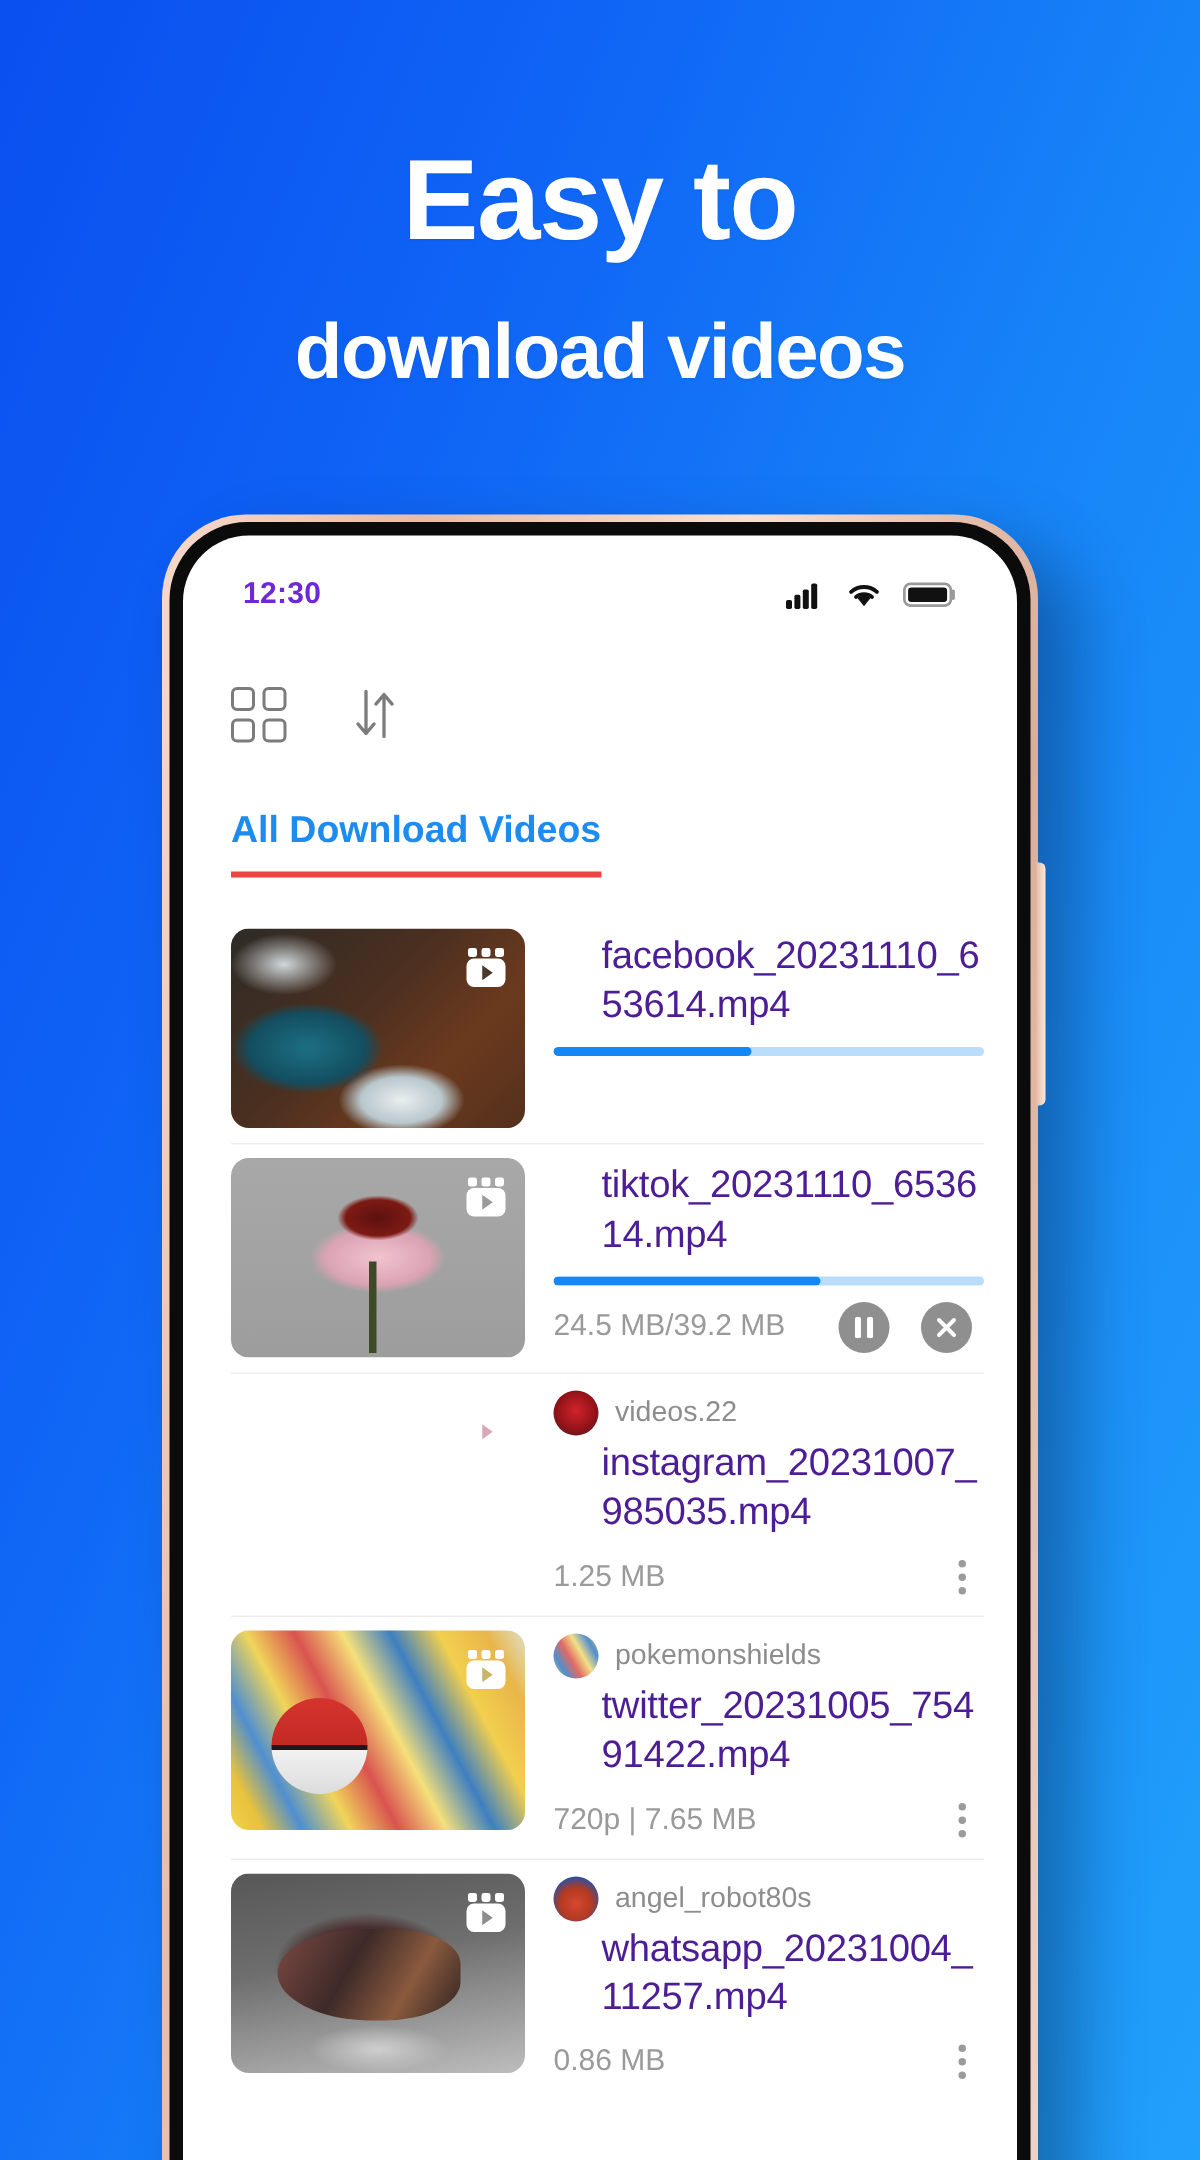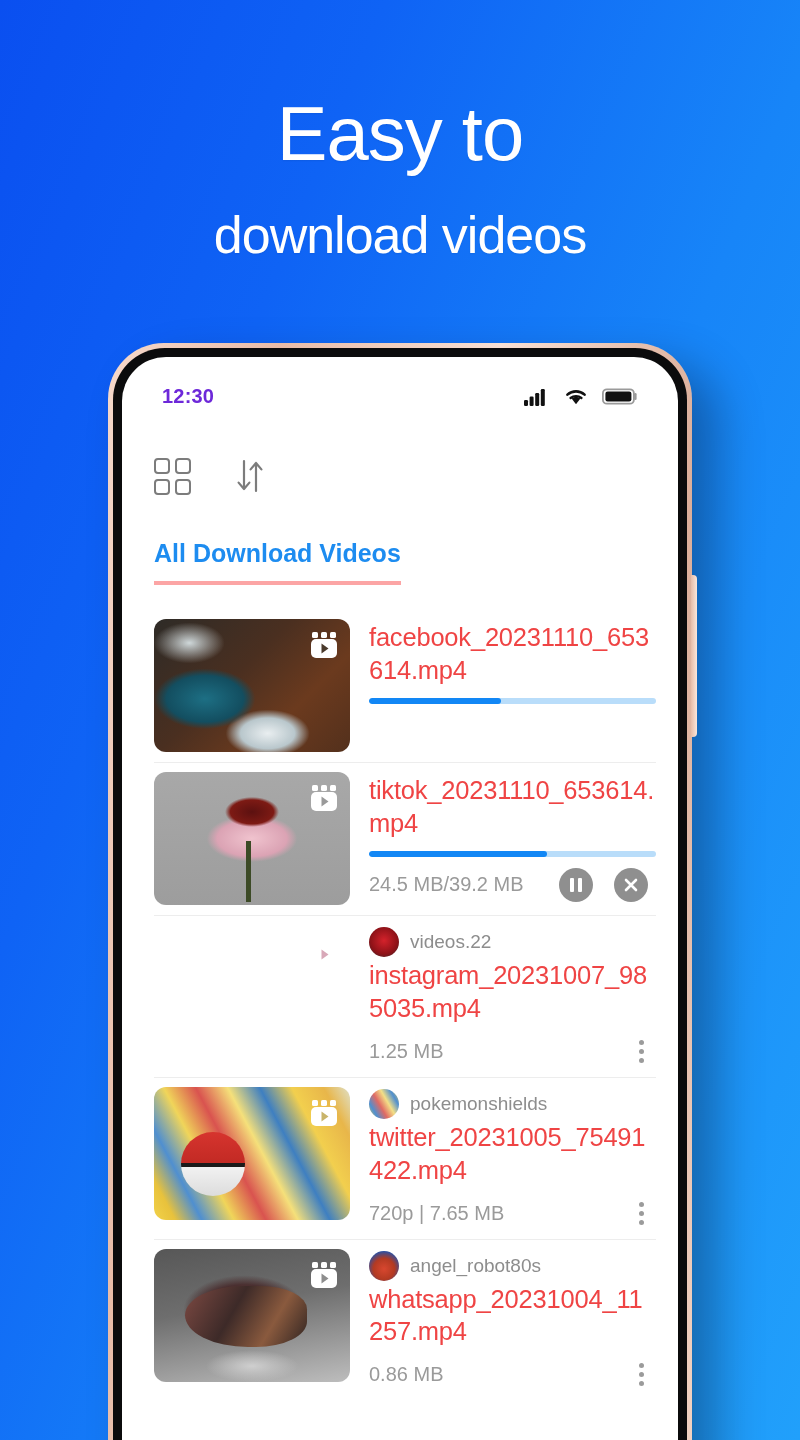--- a/index.html
+++ b/index.html
@@ -14,21 +14,21 @@
     background: linear-gradient(112deg, #0a4ff0 0%, #0f63f5 28%, #1785f8 60%, #21a0fb 100%);
     overflow: hidden;
   }
 
   
   .headline {
     position: absolute;
     top: 74px; left: 0; width: 800px;
     text-align: center;
     color: #ffffff;
-    font-weight: normal;
+    font-weight: bold;
     font-size: 76px;
     line-height: 1.58;
     letter-spacing: -1px;
     text-shadow: 0 1px 2px rgba(0,0,0,0.07);
   }
   .headline .l2 { display: block; font-size: 52px; }
 
   
   .phone {
     position: absolute;
@@ -82,21 +82,21 @@
   .grid-icon { display: grid; grid-template-columns: 1fr 1fr; gap: 5px; }
   .grid-icon i { display:block; width: 16px; height: 16px; border: 2.4px solid #7c7c7c; border-radius: 4px; }
 
   
   .tabs { padding: 44px 0 0 32px; }
   .tab {
     display: inline-block;
     font-size: 25px; font-weight: bold;
     color: #1d8cf0;
     padding-bottom: 13px;
-    border-bottom: 4px solid #fca5a5;
+    border-bottom: 4px solid #ef4444;
   }
 
   
   .list { margin-top: 24px; }
   .row {
     display: flex; gap: 19px;
     padding: 10px 22px 10px 32px;
     position: relative;
   }
   .row + .row::before {
@@ -112,22 +112,22 @@
   }
   .badge {
     position: absolute; top: 9px; right: 9px;
     width: 34px; height: 34px;
   }
   .meta { flex: 1; min-width: 0; padding-top: 2px; }
   .userline { display: flex; align-items: center; gap: 11px; margin-bottom: 2px; }
   .avatar { width: 30px; height: 30px; border-radius: 50%; overflow: hidden; flex: 0 0 30px; }
   .username { font-size: 19px; color: #8d8d8d; }
   .fname {
-    font-size: 25.5px; color: #ef4444; line-height: 1.29;
-    word-break: break-all; letter-spacing: -0.2px;
+    font-size: 25.5px; color: #4c1d95; line-height: 1.29;
+    word-break: break-all; letter-spacing: -0.2px; margin-left: 32px;
   }
   .progress {
     margin-top: 11px; height: 6px; border-radius: 3px;
     background: #b9ddfa; overflow: hidden;
   }
   .progress > span { display: block; height: 100%; background: #1287f5; border-radius: 3px; }
   .sizerow {
     margin-top: 11px;
     display: flex; align-items: center; justify-content: space-between;
   }

